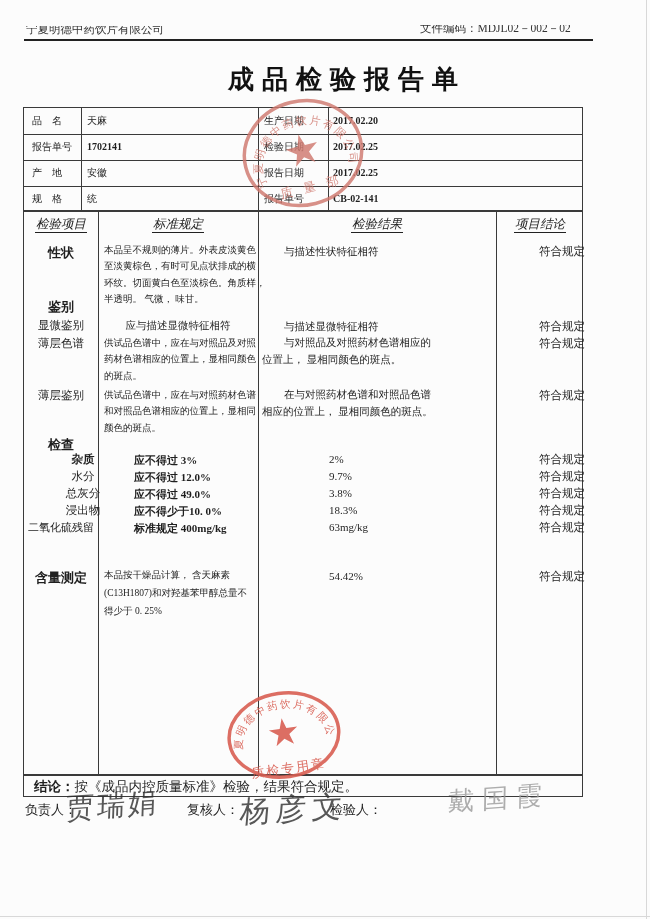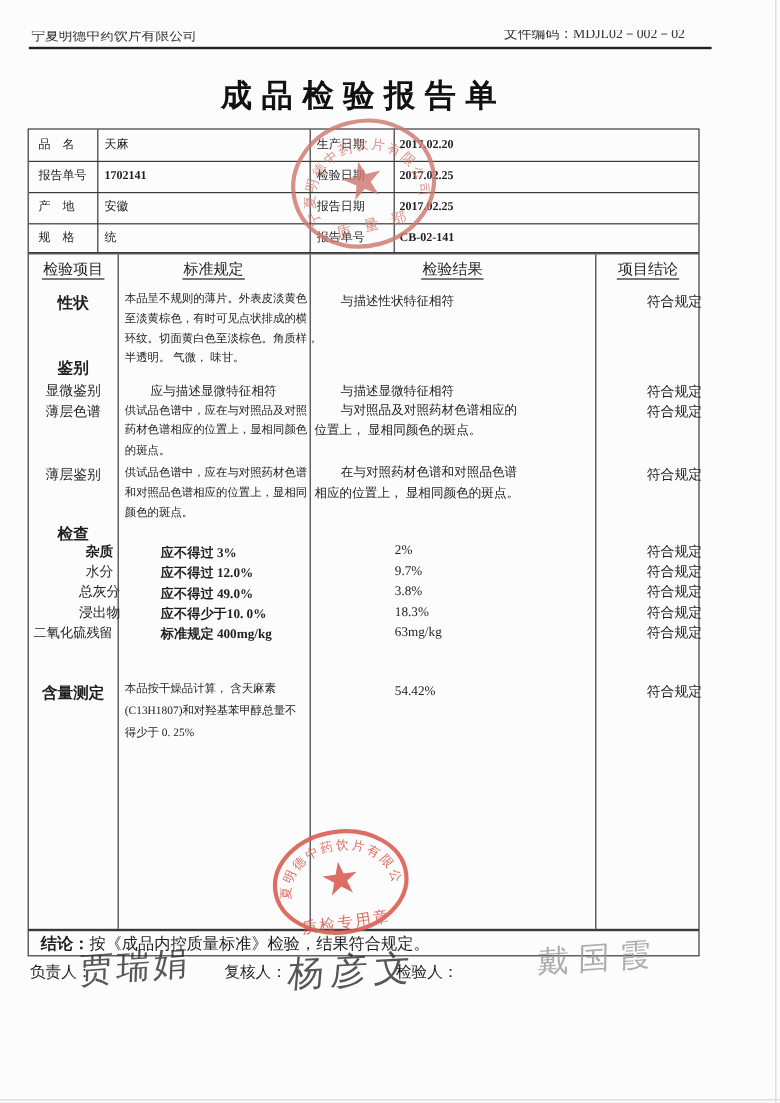--- a/index.html
+++ b/index.html
@@ -4,39 +4,39 @@
 <style>
   html,body{margin:0;padding:0;background:#e9e9e9;}
   #page{position:relative;width:650px;height:919px;background:#fcfcfc;overflow:hidden;
         font-family:"Liberation Serif","DejaVu Serif",serif;color:#1f1f1f;}
   .abs{position:absolute;}
   .b{font-weight:bold;}
   
   .hdrstrip{height:13px;overflow:hidden;font-size:11.5px;color:#333;}
   .hdrstrip>div{margin-top:-4px;white-space:nowrap;}
   .rule{background:#222;}
-  #title{left:0;top:62px;width:606px;text-align:center;font-size:26px;font-weight:bold;letter-spacing:8px;color:#111;}
+  #title{left:0;top:62px;width:606px;text-align:center;font-size:26px;font-weight:bold;letter-spacing:8px;color:#111;padding-left:44px;}
   
   .box{border:1px solid #3a3a3a;box-sizing:border-box;}
   .hline{position:absolute;left:0;width:100%;height:1px;background:#3a3a3a;}
   .vline{position:absolute;top:0;width:1px;height:100%;background:#3a3a3a;}
   
   #info-table{left:23px;top:107px;width:560px;height:104px;font-size:10px;}
   .irow{position:absolute;left:0;width:100%;height:26px;line-height:26px;}
   .ilabel{position:absolute;left:8px;}
   .ivalue{position:absolute;left:63px;}
   .ilabel2{position:absolute;left:240px;}
   .ivalue2{position:absolute;left:309px;font-weight:bold;}
   
   #insp-table{left:23px;top:211px;width:560px;height:564px;}
   .col1{left:0;width:74px;text-align:center;}
   .col2c{left:74px;width:160px;text-align:center;}
   .col4{left:472px;width:88px;text-align:center;}
   .hdr{top:4px;height:18px;font-size:12.5px;}
-  .hdr span{border-bottom:1px solid #222;padding:0 1px 1px 1px;}
+  .hdr span{border-bottom:1px solid #222;padding:0 1px 1px 1px;font-style:italic;}
   .sect{font-size:13px;font-weight:bold;}
   .item{font-size:11.5px;}
   .std-par{left:80px;width:154px;font-size:9.5px;line-height:16.4px;white-space:nowrap;color:#222;}
   .res-par{left:238px;width:232px;font-size:10.5px;line-height:16.8px;white-space:nowrap;color:#222;}
   .ind{padding-left:22px;}
   .chk{font-size:11.5px;padding-left:22px;}
   .chk-std{left:110px;font-size:11px;white-space:nowrap;font-weight:bold;}
   .chk-res{left:305px;font-size:11px;white-space:nowrap;}
   
   #conclusion-row{left:23px;top:775px;width:560px;height:22px;line-height:21px;font-size:13.5px;}

